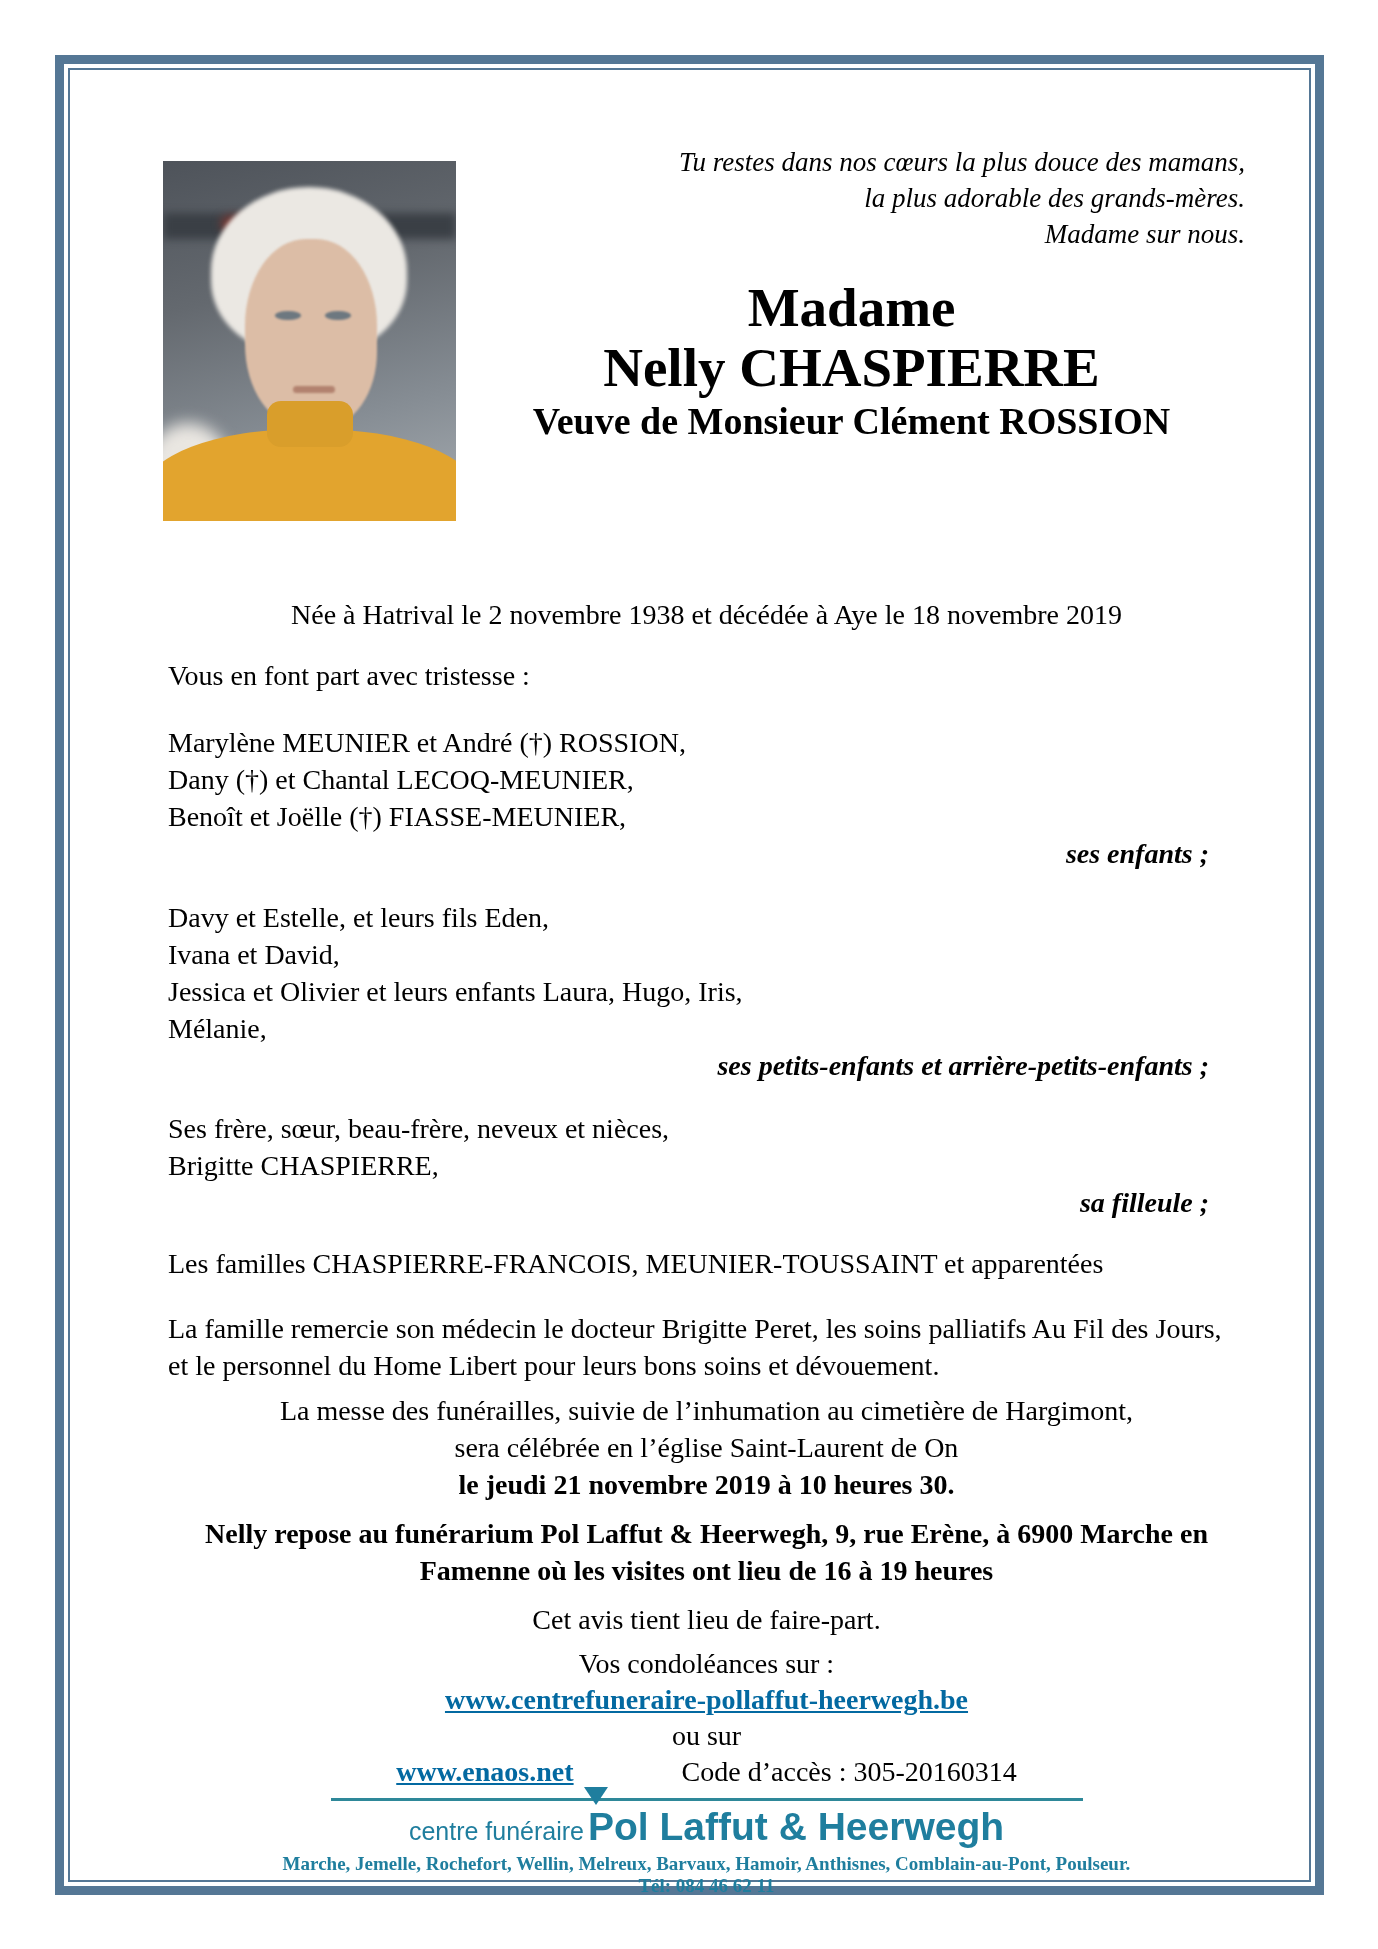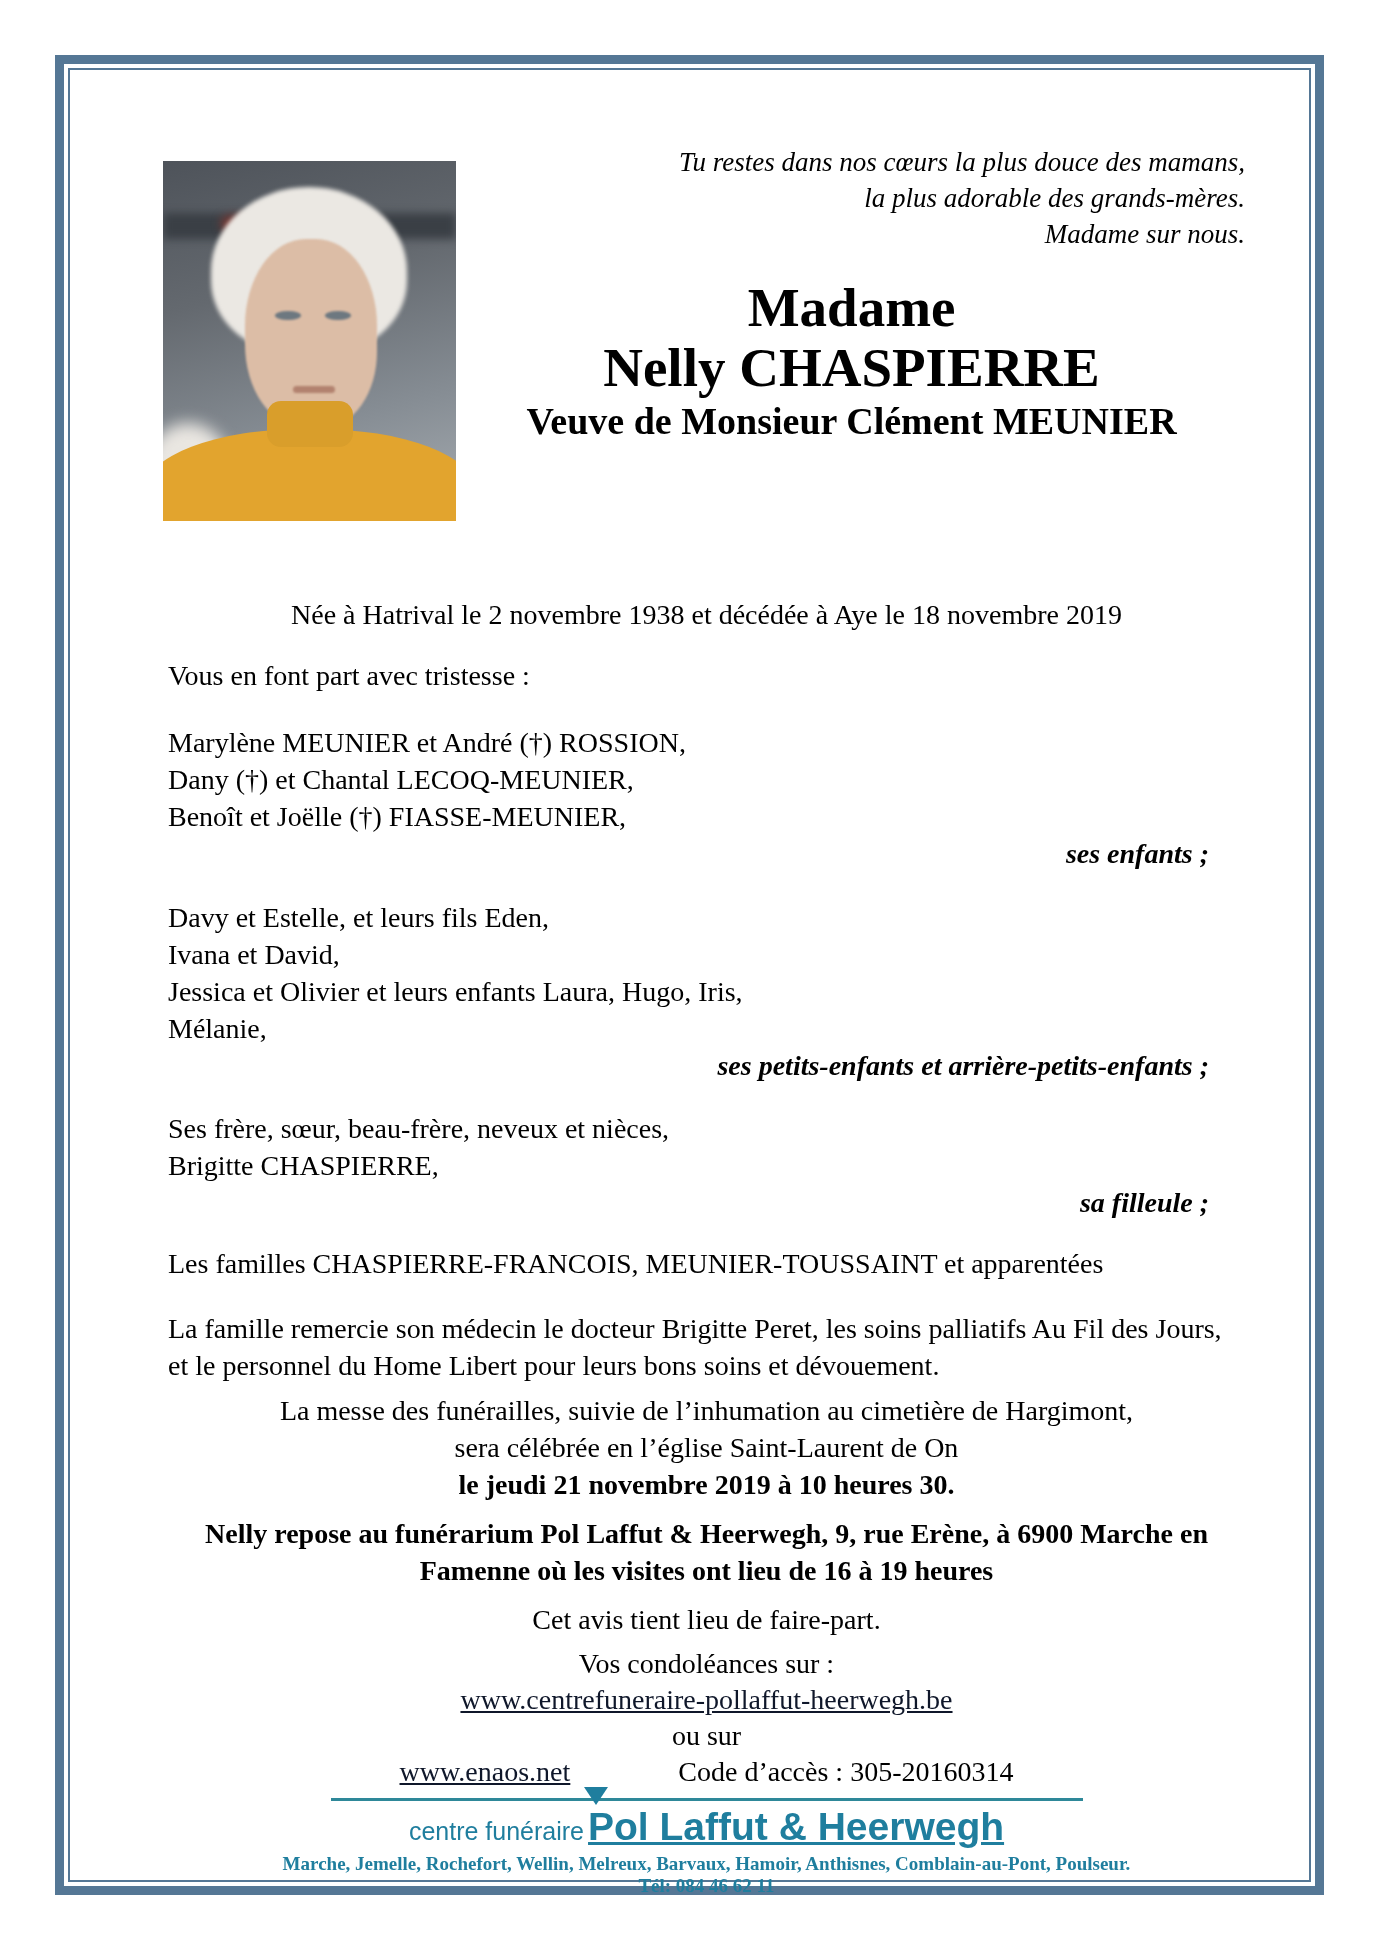--- a/index.html
+++ b/index.html
@@ -63,36 +63,36 @@
   .group-3 { margin-top:26px; }
   .role { text-align:right; font-weight:bold; font-style:italic; margin-right:36px; }
   .families { margin-top:24px; }
   .thanks { margin-top:28px; }
   .ceremony { margin-top:8px; text-align:center; }
   .ceremony .bold-line { font-weight:bold; }
   .repose { margin-top:12px; text-align:center; font-weight:bold; }
   .notice { margin-top:12px; text-align:center; }
   .condolences { margin-top:8px; text-align:center; }
   .condolences p { line-height:36px; }
-  a.doc-link { color:#0f172a; text-decoration:underline; }
+  a.doc-link { color:#0369a1; text-decoration:underline;font-weight:bold; }
   .enaos-row { display:flex; justify-content:center; align-items:baseline; gap:108px; line-height:36px; font-size:28px; }
 
   
   .footer-rule { margin:8px auto 0; width:752px; height:3px; background:#2e8899; }
   .logo-block { margin-top:4px; text-align:center; font-family:"Liberation Sans", sans-serif; color:#1f7e9e; }
   .logo-row { display:flex; justify-content:center; align-items:baseline; gap:4px; height:46px; }
   .brand-small { font-size:25px; }
   .brand-main-wrap { position:relative; display:inline-block; }
   .triangle {
     position:absolute; left:-4px; top:-18px;
     width:0; height:0;
     border-left:12px solid transparent; border-right:12px solid transparent;
     border-top:18px solid #1f7e9e;
   }
-  .brand-main { font-size:39px; font-weight:bold; letter-spacing:0;text-decoration:underline; }
+  .brand-main { font-size:39px; font-weight:bold; letter-spacing:0; }
   .locations { font-family:"Liberation Serif", serif; font-weight:bold; font-size:19px; line-height:22px; margin-top:2px; }
   .phone { font-family:"Liberation Serif", serif; font-weight:bold; font-size:19px; line-height:22px; }
 </style>
 </head>
 <body>
 
 <div class="page">
   <div class="frame"></div>
 
   <div class="content">
@@ -113,21 +113,21 @@
 
       <div class="quote">
         <p>Tu restes dans nos cœurs la plus douce des mamans,</p>
         <p>la plus adorable des grands-mères.</p>
         <p>Madame sur nous.</p>
       </div>
 
       <div class="title-block">
         <p class="title-madame">Madame</p>
         <p class="title-name">Nelly CHASPIERRE</p>
-        <p class="title-widow">Veuve de Monsieur Clément MEUNIER</p>
+        <p class="title-widow">Veuve de Monsieur Clément ROSSION</p>
       </div>
     </div>
 
     <p class="body-text date-line">Née à Hatrival le 2 novembre 1938 et décédée à Aye le 18 novembre 2019</p>
 
     <p class="body-text intro">Vous en font part avec tristesse :</p>
 
     <div class="body-text group-1">
       <p>Marylène MEUNIER et André (†) ROSSION,</p>
       <p>Dany (†) et Chantal LECOQ-MEUNIER,</p>

